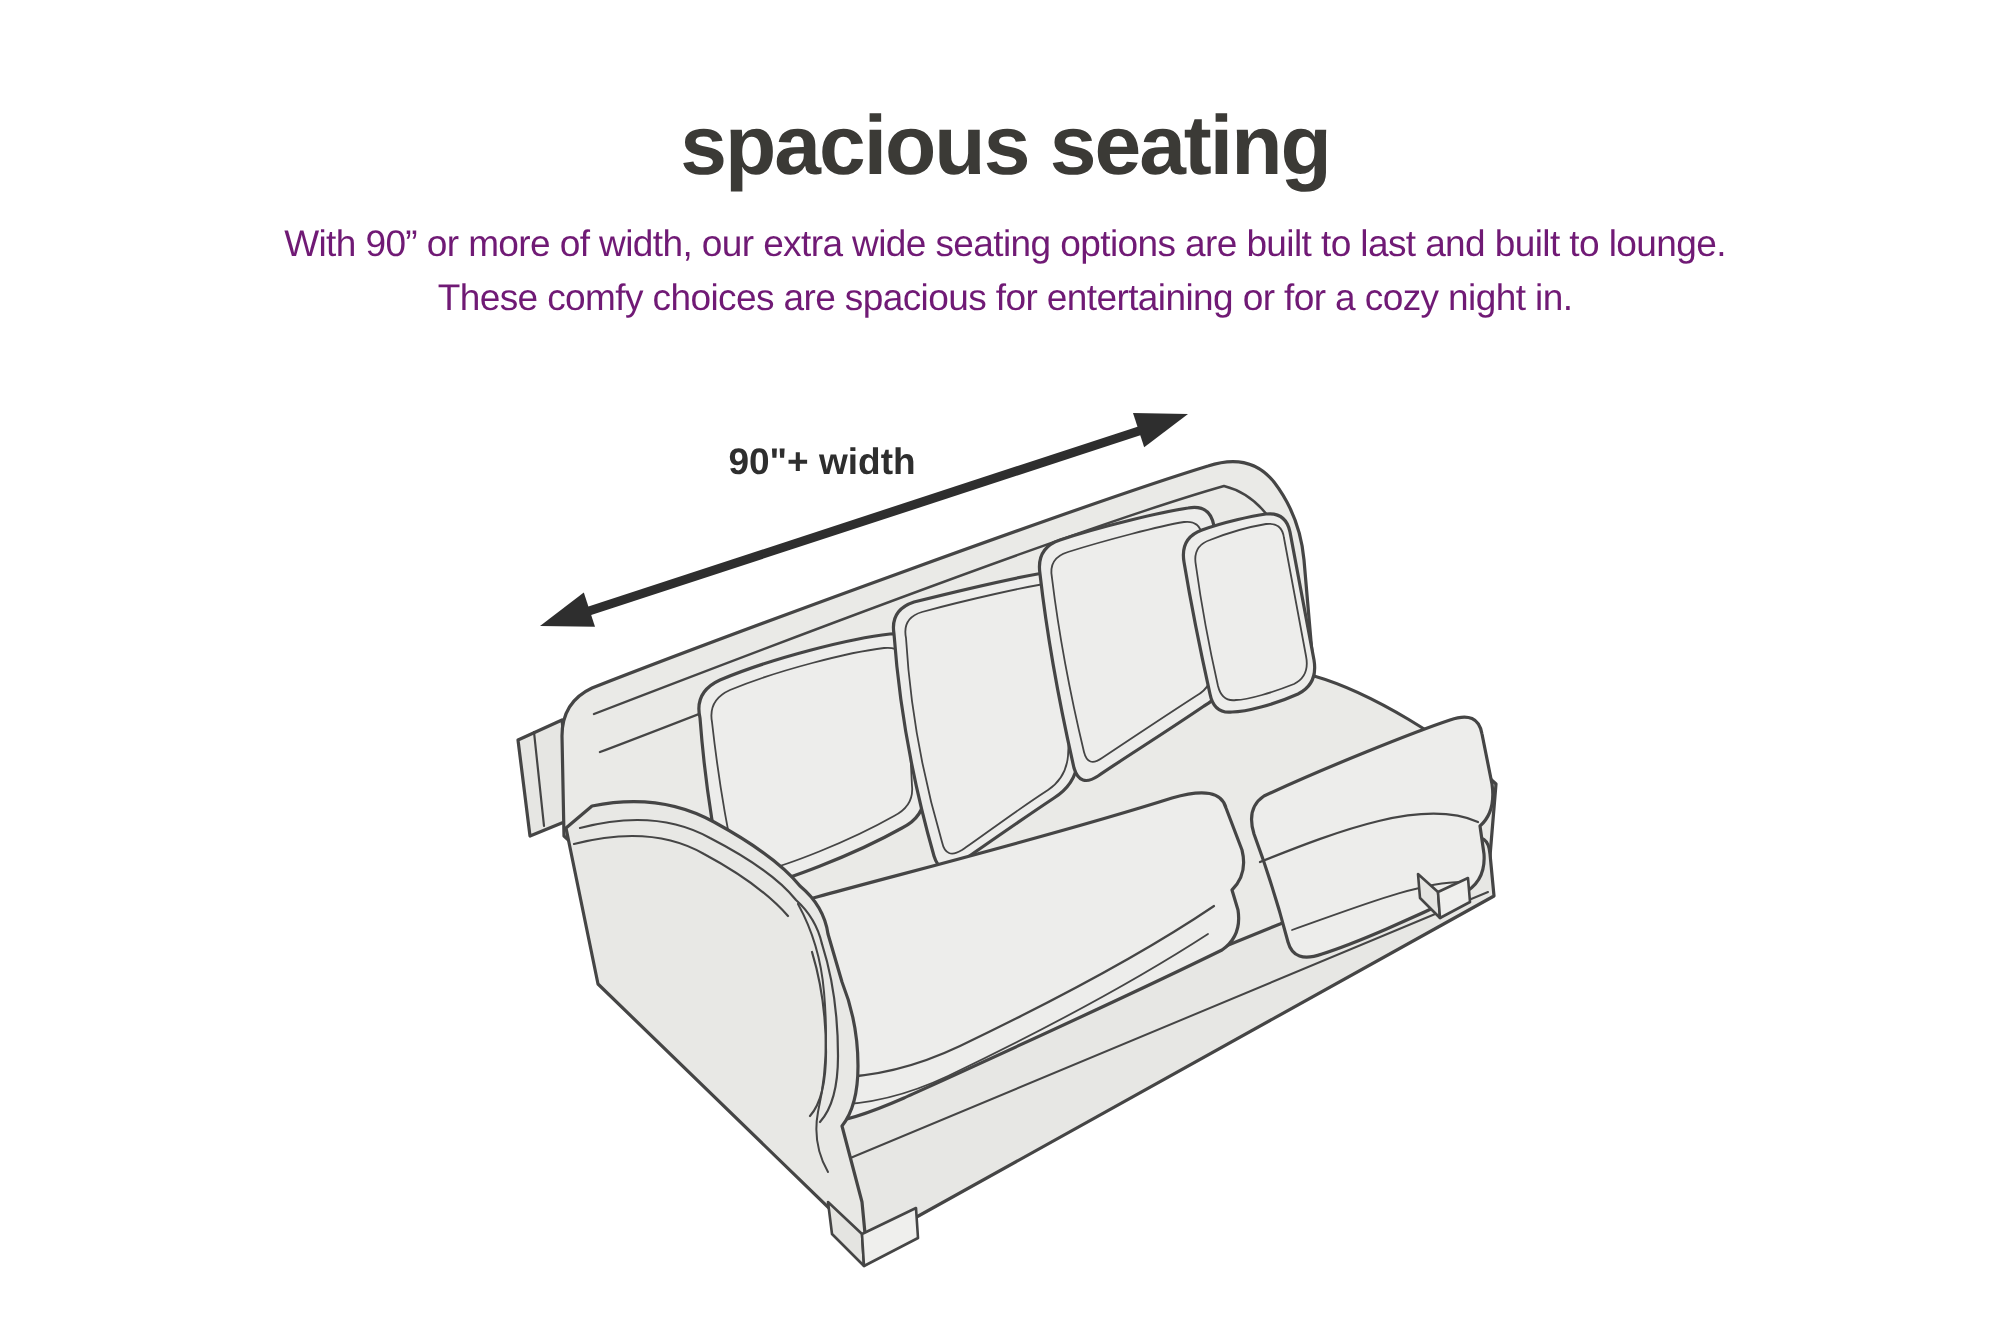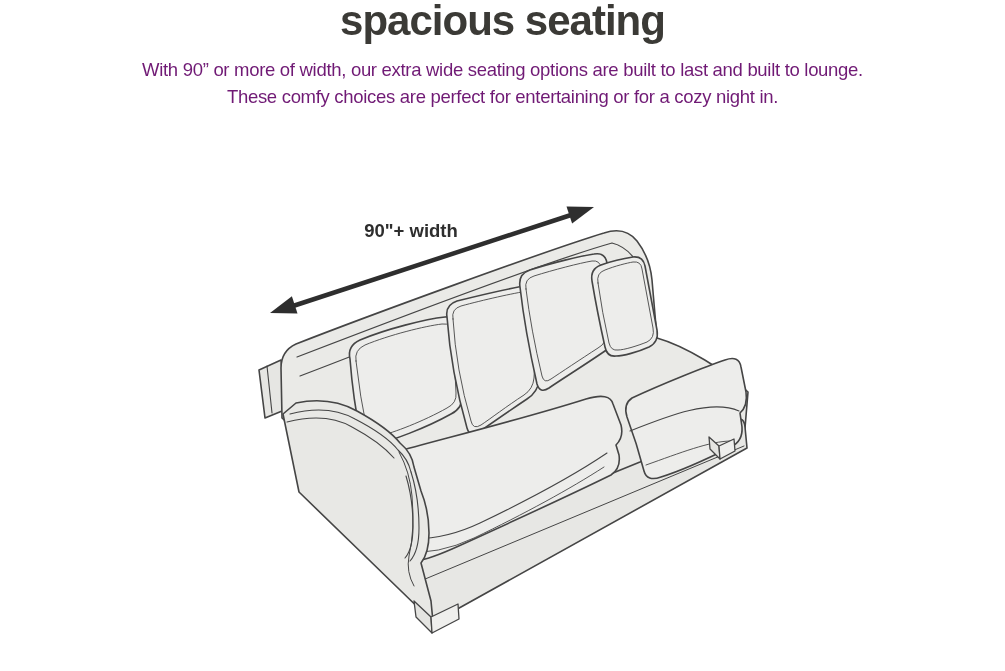--- a/index.html
+++ b/index.html
@@ -6,20 +6,21 @@
   .page {
     position: relative;
     width: 1005px;
     height: 671px;
     background: #ffffff;
     overflow: hidden;
     font-family: "Liberation Sans", sans-serif;
   }
   .page-title {
     margin: 0;
+    padding-top: 52px;
     text-align: center;
     font-size: 42px;
     line-height: 42px;
     font-weight: bold;
     letter-spacing: -1px;
     color: #3b3a36;
   }
   .page-desc {
     margin: 14px 0 0 0;
     text-align: center;
@@ -40,21 +41,21 @@
     font-weight: bold;
   }
 </style>
 </head>
 <body>
 
 <div class="page">
 
   <h1 class="page-title">spacious seating</h1>
 
-  <p class="page-desc"><span>With 90” or more of width, our extra wide seating options are built to last and built to lounge.</span><br><span>These comfy choices are perfect for entertaining or for a cozy night in.</span></p>
+  <p class="page-desc"><span>With 90” or more of width, our extra wide seating options are built to last and built to lounge.</span><br><span>These comfy choices are spacious for entertaining or for a cozy night in.</span></p>
 
   <svg class="diagram-svg" viewBox="0 0 1005 671" aria-hidden="true">
 
     <g fill="#2e2e2e">
       <line x1="293" y1="306" x2="571" y2="215" stroke="#2e2e2e" stroke-width="4.5"></line>
       <polygon points="270,313 297.5,313.4 291.9,296.3"></polygon>
       <polygon points="594,207 572.1,223.6 566.5,206.5"></polygon>
     </g>
     <text class="dim-label" x="411" y="237" text-anchor="middle" fill="#2e2e2e">90"+ width</text>
 

